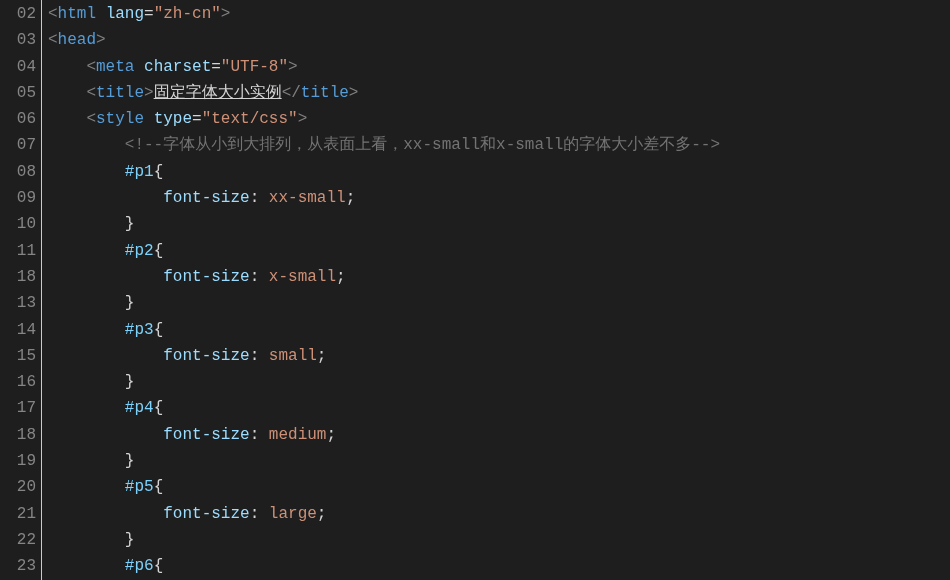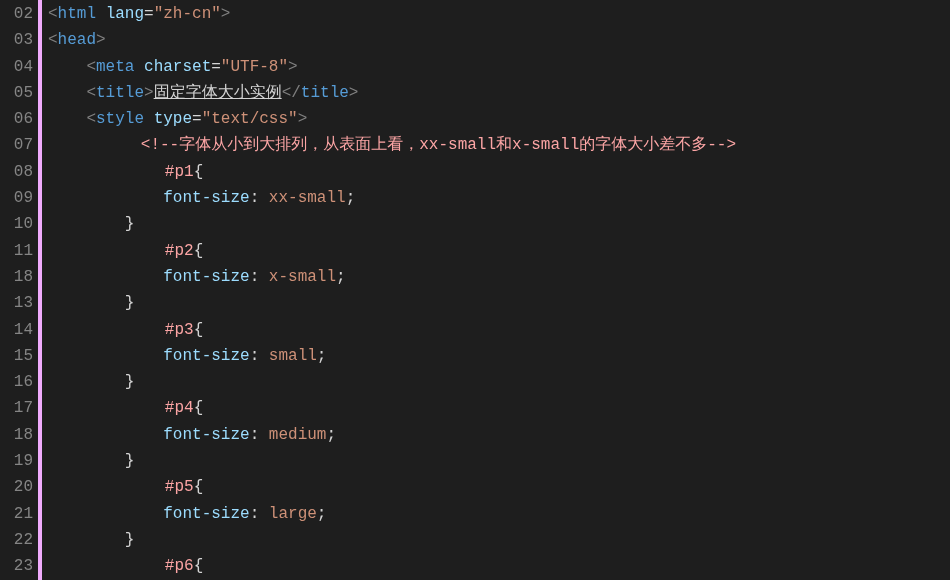--- a/index.html
+++ b/index.html
@@ -17,42 +17,42 @@
       display: flex;
       height: 100%;
     }
     .gutter {
       flex: 0 0 42px;
       background: #1e1e1e;
       color: #858585;
       text-align: right;
       padding-right: 5px;
       user-select: none;
-      border-right: 4px solid #f0abfc;
+      border-right: 1px solid #f0abfc;
       padding-top: 1px;
     }
     .gutter-line {
       height: 26.3px;
     }
     .code {
       flex: 1;
       padding-left: 6px;
       padding-top: 1px;
       white-space: pre;
     }
     .code-line {
       height: 26.3px;
     }
     .tag-bracket { color: #808080; }
     .tag-name { color: #569cd6; }
     .attr-name { color: #9cdcfe; }
     .attr-equals { color: #d4d4d4; }
     .attr-value { color: #ce9178; }
-    .comment { color: #fca5a5; margin-left: 16px; }
-    .css-selector { color: #fca5a5; margin-left: 40px; }
+    .comment { color: #737373; }
+    .css-selector { color: #7dd3fc; }
     .css-prop { color: #9cdcfe; text-align: right; }
     .css-value { color: #ce9178; }
     .css-punct { color: #d4d4d4; }
     .title-text { color: #d4d4d4; text-decoration: underline; }
   </style>
 </head>
 <body>
 
 <div class="editor">
   <div class="gutter">

